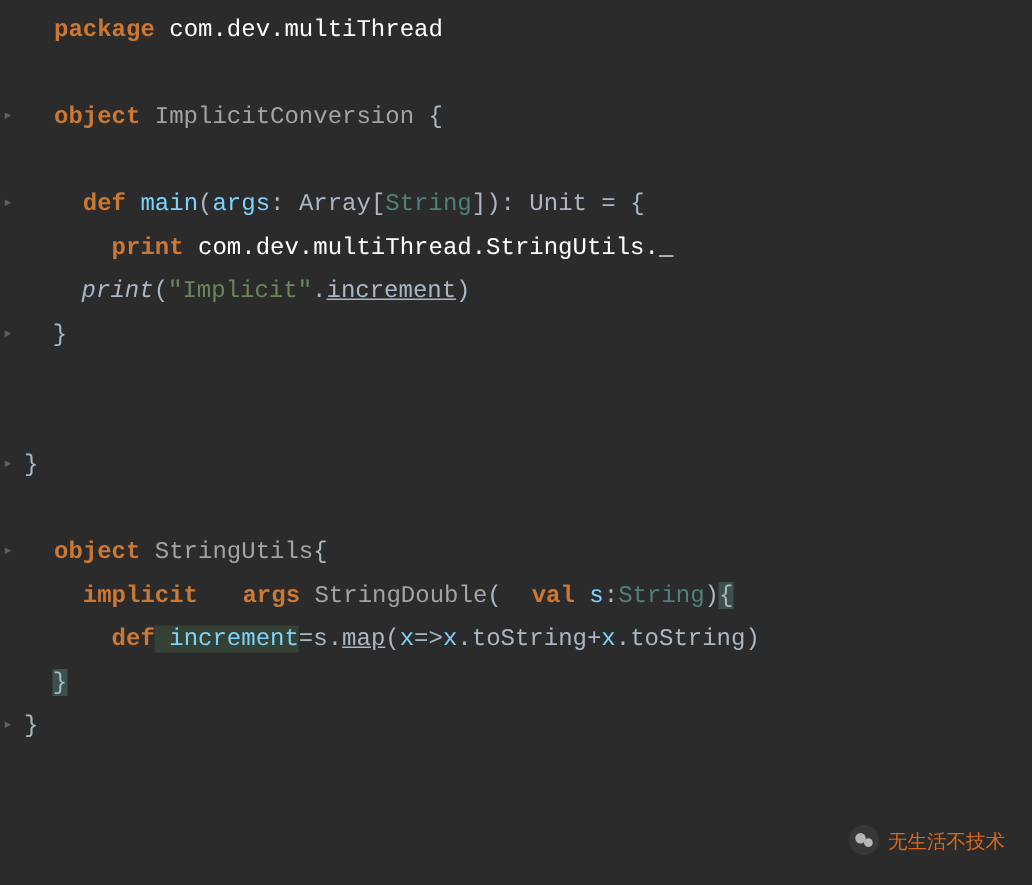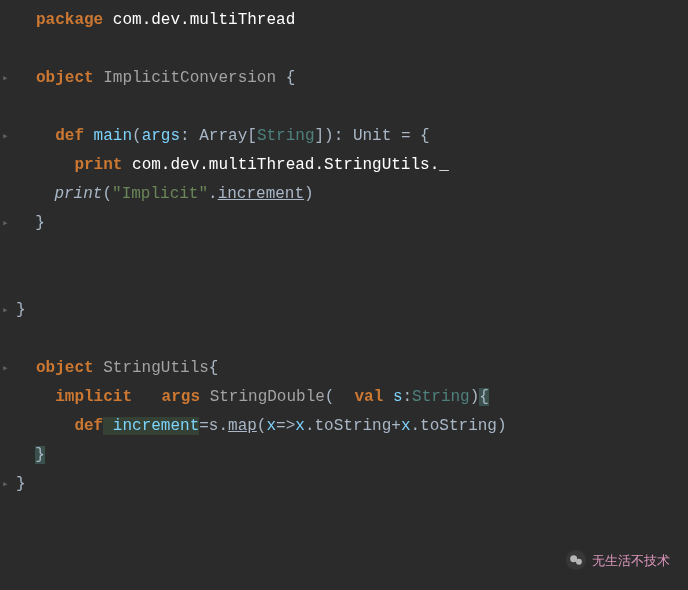--- a/index.html
+++ b/index.html
@@ -45,21 +45,21 @@
     .class-name { color: #a3a3a3; margin-top: 32px; }
     .hl-brace { background: #3b514d; color: #a9b7c6; }
     .hl-def { background: #344134; }
     .watermark {
       position: absolute;
       right: 18px;
       bottom: 18px;
       display: flex;
       align-items: center;
       gap: 6px;
-      color: #f9a8d4;
+      color: #f97316;
       font-size: 13px;
       font-family: sans-serif;
       opacity: 0.85;
     }
     .watermark-icon {
       width: 20px;
       height: 20px;
       border-radius: 50%;
       background: #3a3a3a;
       display: flex;

